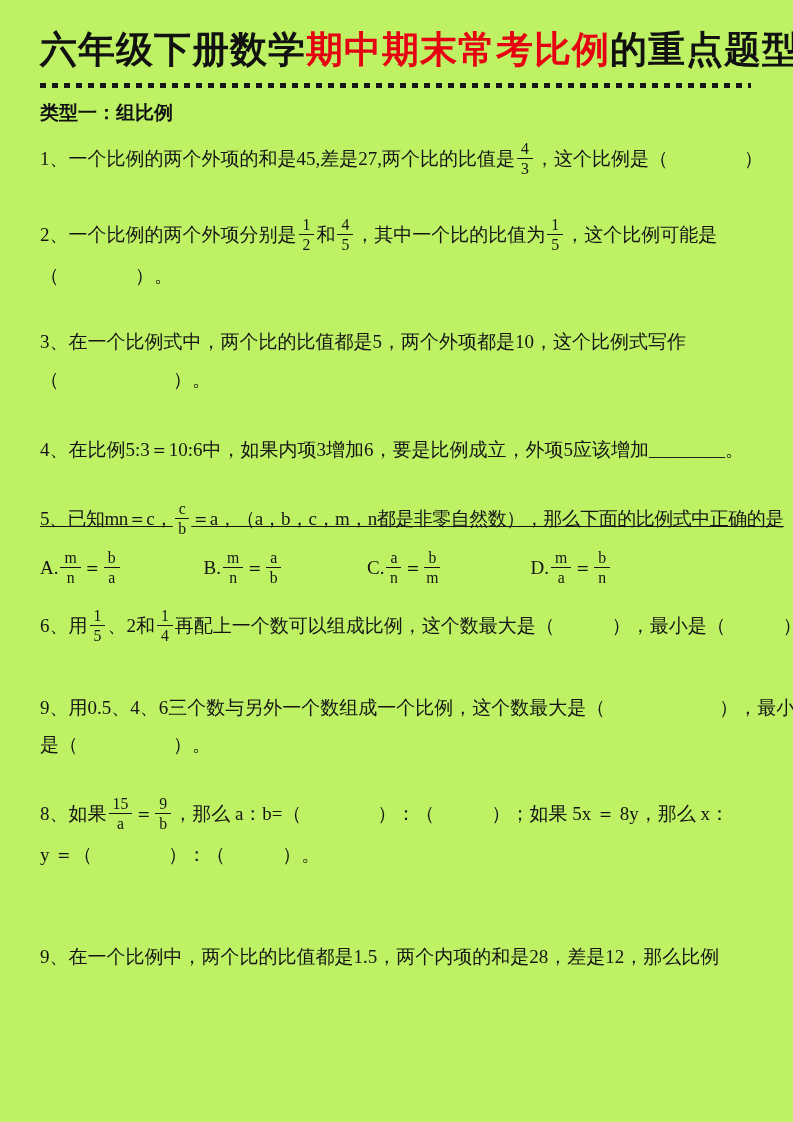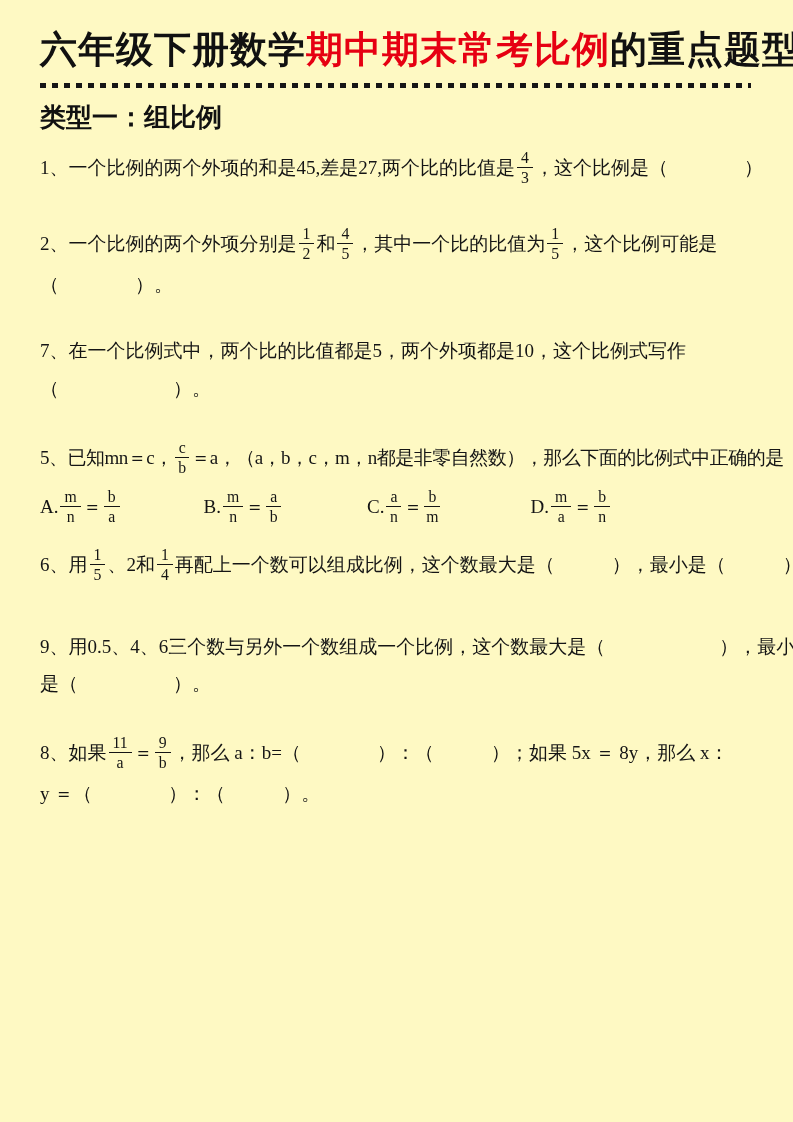--- a/index.html
+++ b/index.html
@@ -1,20 +1,20 @@
 <!DOCTYPE html>
 <html><head>
 <meta charset="utf-8">
 <style>
   html,body{margin:0;padding:0;background:#e9e9e9;}
   .page{
     position:relative;
     width:793px;height:1122px;
     margin:0 auto;
-    background:#fef9c3;
+    background:#bef264;
     box-sizing:border-box;
     padding:26px 42px 0 40px;
     overflow:hidden;
     font-family:"Liberation Serif","DejaVu Serif",serif;
     color:#151515;
   }
   .title{
     margin:0;
     text-align:center;
     font-family:"Liberation Sans","DejaVu Sans",sans-serif;
@@ -27,32 +27,32 @@
   }
   .dotted-rule{
     height:5px;
     margin-top:9px;
     background-image:repeating-linear-gradient(to right,#161616 0 6px,transparent 6px 12px);
   }
   .section-heading{
     margin:12px 0 0 0;
     font-family:Liberation Mono, monospace;
     font-weight:bold;
-    font-size:26px;
+    font-size:19px;
     color:#111;
   }
   .question{margin:0;}
   .qline{
     margin:0;
     font-size:19px;
     line-height:1.95;
     white-space:pre;
     color:#151515;
   }
-  .qline.tight{letter-spacing:-0.5px;}
+  .qline.tight{letter-spacing:-0.5px;text-decoration:underline;}
   .frac{
     display:inline-block;
     vertical-align:middle;
     text-align:center;
     line-height:1.08;
     font-size:0.83em;
     margin:0 2px 4px 2px;
   }
   .frac .num{display:block;padding:0 4px 1px 4px;border-bottom:1.6px solid #151515;}
   .frac .den{display:block;padding-top:1px;}
@@ -80,24 +80,27 @@
   <div class="question" style="margin-top:14px">
     <p class="qline">1、一个比例的两个外项的和是45,差是27,两个比的比值是<span class="frac"><span class="num">4</span><span class="den">3</span></span>，这个比例是（　　　　）</p>
   </div>
 
   <div class="question" style="margin-top:35px">
     <p class="qline">2、一个比例的两个外项分别是<span class="frac"><span class="num">1</span><span class="den">2</span></span>和<span class="frac"><span class="num">4</span><span class="den">5</span></span>，其中一个比的比值为<span class="frac"><span class="num">1</span><span class="den">5</span></span>，这个比例可能是</p>
     <p class="qline">（　　　　）。</p>
   </div>
 
   <div class="question" style="margin-top:29px">
-    <p class="qline">7、在一个比例式中，两个比的比值都是5，两个外项都是10，这个比例式写作</p>
+    <p class="qline">3、在一个比例式中，两个比的比值都是5，两个外项都是10，这个比例式写作</p>
     <p class="qline">（　　　　　　）。</p>
   </div>
 
+  <div class="question" style="margin-top:33px">
+    <p class="qline">4、在比例5:3＝10:6中，如果内项3增加6，要是比例成立，外项5应该增加________。</p>
+  </div>
 
   <div class="question" style="margin-top:32px">
     <p class="qline tight">5、已知mn＝c，<span class="frac"><span class="num">c</span><span class="den">b</span></span>＝a，（a，b，c，m，n都是非零自然数），那么下面的比例式中正确的是</p>
     <div class="options-row">
       <span class="option">A.<span class="frac"><span class="num">m</span><span class="den">n</span></span>＝<span class="frac"><span class="num">b</span><span class="den">a</span></span></span>
       <span class="option">B.<span class="frac"><span class="num">m</span><span class="den">n</span></span>＝<span class="frac"><span class="num">a</span><span class="den">b</span></span></span>
       <span class="option">C.<span class="frac"><span class="num">a</span><span class="den">n</span></span>＝<span class="frac"><span class="num">b</span><span class="den">m</span></span></span>
       <span class="option">D.<span class="frac"><span class="num">m</span><span class="den">a</span></span>＝<span class="frac"><span class="num">b</span><span class="den">n</span></span></span>
     </div>
   </div>
@@ -105,20 +108,21 @@
   <div class="question" style="margin-top:17px">
     <p class="qline">6、用<span class="frac"><span class="num">1</span><span class="den">5</span></span>、2和<span class="frac"><span class="num">1</span><span class="den">4</span></span>再配上一个数可以组成比例，这个数最大是（　　　），最小是（　　　）。</p>
   </div>
 
   <div class="question" style="margin-top:41px">
     <p class="qline">9、用0.5、4、6三个数与另外一个数组成一个比例，这个数最大是（　　　　　　），最小</p>
     <p class="qline">是（　　　　　）。</p>
   </div>
 
   <div class="question" style="margin-top:32px">
-    <p class="qline">8、如果<span class="frac"><span class="num">11</span><span class="den">a</span></span>＝<span class="frac"><span class="num">9</span><span class="den">b</span></span>，那么 a：b=（　　　　）：（　　　）；如果 5x ＝ 8y，那么 x：</p>
+    <p class="qline">8、如果<span class="frac"><span class="num">15</span><span class="den">a</span></span>＝<span class="frac"><span class="num">9</span><span class="den">b</span></span>，那么 a：b=（　　　　）：（　　　）；如果 5x ＝ 8y，那么 x：</p>
     <p class="qline">y ＝（　　　　）：（　　　）。</p>
   </div>
 
   <div class="question" style="margin-top:65px">
+    <p class="qline">9、在一个比例中，两个比的比值都是1.5，两个内项的和是28，差是12，那么比例</p>
   </div>
 
 </div>
 
 </body></html>

